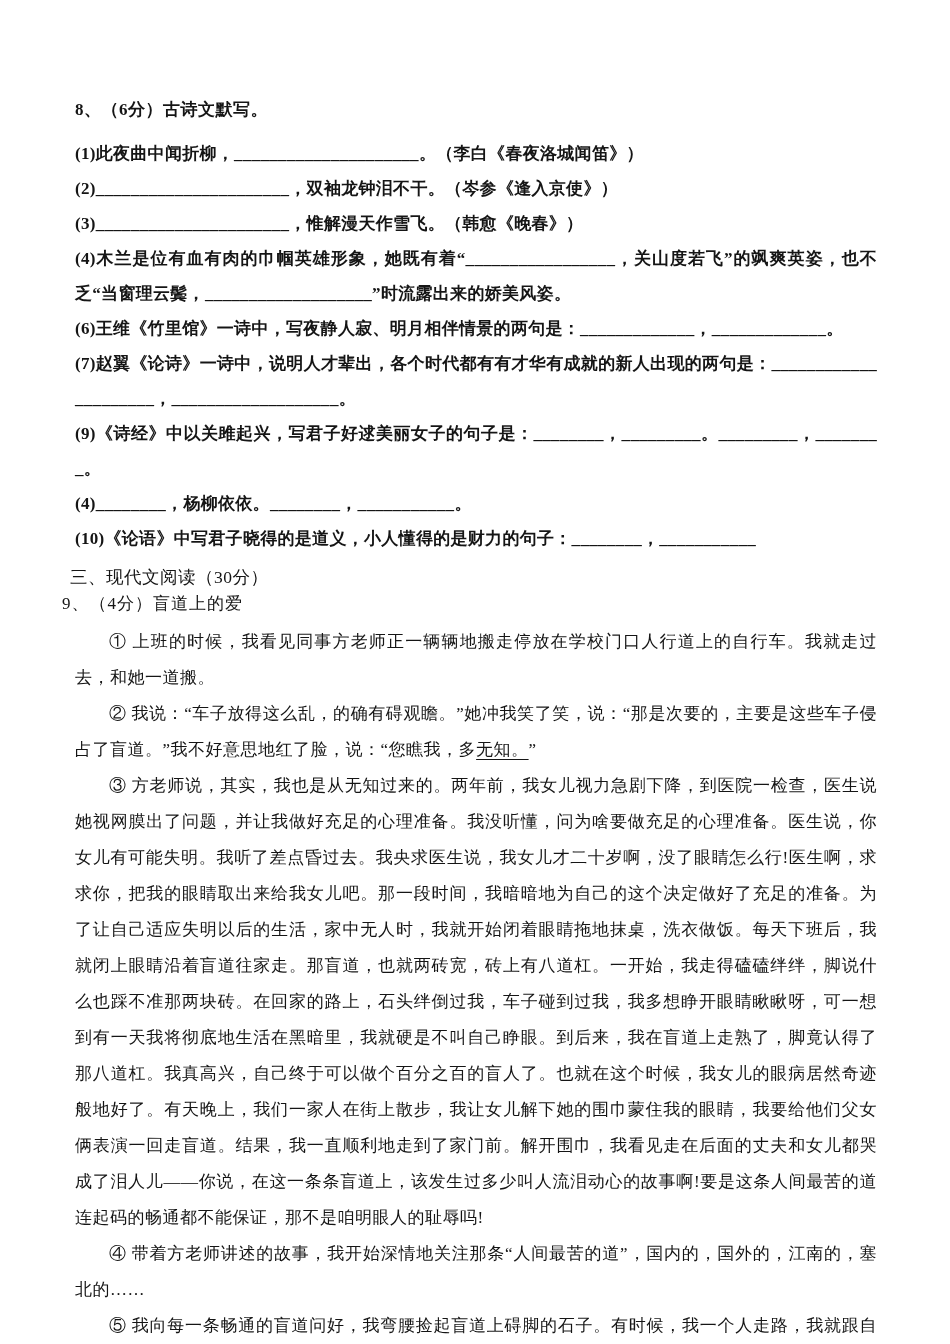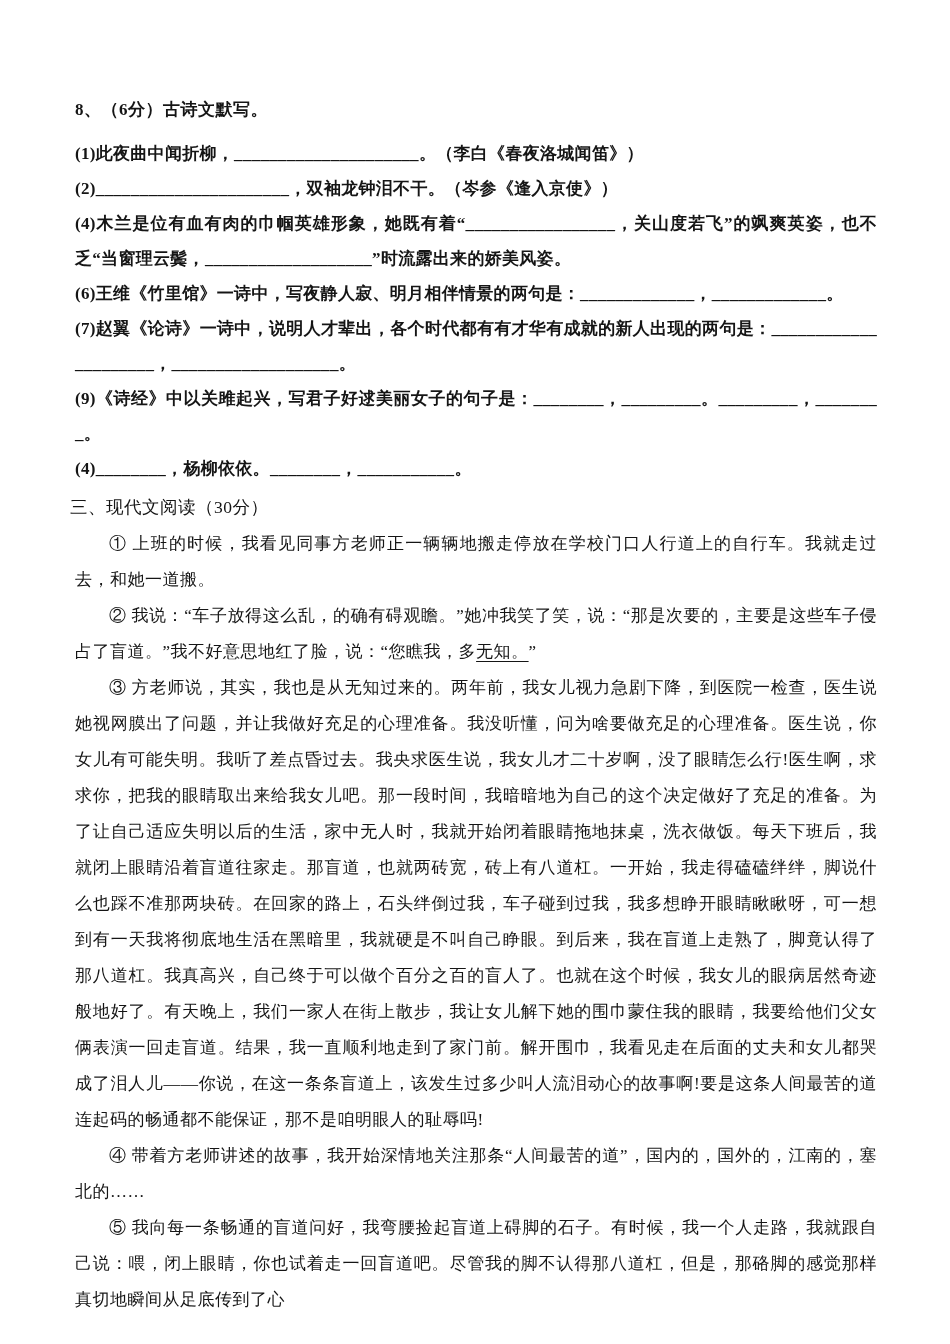--- a/index.html
+++ b/index.html
@@ -71,29 +71,32 @@
 </head>
 <body>
 
 <div class="page">
 
   <div class="q8-header">8、（6分）古诗文默写。</div>
 
   <div>
     <div class="q8-item">(1)此夜曲中闻折柳，_____________________。（李白《春夜洛城闻笛》）</div>
     <div class="q8-item">(2)______________________，双袖龙钟泪不干。（岑参《逢入京使》）</div>
+    <div class="q8-item">(3)______________________，惟解漫天作雪飞。（韩愈《晚春》）</div>
     <div class="q8-item">(4)木兰是位有血有肉的巾帼英雄形象，她既有着“_________________，关山度若飞”的飒爽英姿，也不乏“当窗理云鬓，___________________”时流露出来的娇美风姿。</div>
     <div class="q8-item">(6)王维《竹里馆》一诗中，写夜静人寂、明月相伴情景的两句是：_____________，_____________。</div>
     <div class="q8-item">(7)赵翼《论诗》一诗中，说明人才辈出，各个时代都有有才华有成就的新人出现的两句是：_____________________，___________________。</div>
     <div class="q8-item">(9)《诗经》中以关雎起兴，写君子好逑美丽女子的句子是：________，_________。_________，________。</div>
     <div class="q8-item">(4)________，杨柳依依。________，___________。</div>
+    <div class="q8-item">(10)《论语》中写君子晓得的是道义，小人懂得的是财力的句子：________，___________</div>
   </div>
 
   <div class="sec3-header">三、现代文阅读（30分）</div>
 
+  <div class="q9-header">9、（4分）盲道上的爱</div>
 
   <div class="passage">
     <p>① 上班的时候，我看见同事方老师正一辆辆地搬走停放在学校门口人行道上的自行车。我就走过去，和她一道搬。</p>
     <p><span>② 我说：“车子放得这么乱，的确有碍观瞻。”她冲我笑了笑，说：“那是次要的，主要是这些车子侵占了盲道。”我不好意思地红了脸，说：“您瞧我，多</span><span class="underlined-term">无知。</span><span>”</span></p>
     <p>③ 方老师说，其实，我也是从无知过来的。两年前，我女儿视力急剧下降，到医院一检查，医生说她视网膜出了问题，并让我做好充足的心理准备。我没听懂，问为啥要做充足的心理准备。医生说，你女儿有可能失明。我听了差点昏过去。我央求医生说，我女儿才二十岁啊，没了眼睛怎么行!医生啊，求求你，把我的眼睛取出来给我女儿吧。那一段时间，我暗暗地为自己的这个决定做好了充足的准备。为了让自己适应失明以后的生活，家中无人时，我就开始闭着眼睛拖地抹桌，洗衣做饭。每天下班后，我就闭上眼睛沿着盲道往家走。那盲道，也就两砖宽，砖上有八道杠。一开始，我走得磕磕绊绊，脚说什么也踩不准那两块砖。在回家的路上，石头绊倒过我，车子碰到过我，我多想睁开眼睛瞅瞅呀，可一想到有一天我将彻底地生活在黑暗里，我就硬是不叫自己睁眼。到后来，我在盲道上走熟了，脚竟认得了那八道杠。我真高兴，自己终于可以做个百分之百的盲人了。也就在这个时候，我女儿的眼病居然奇迹般地好了。有天晚上，我们一家人在街上散步，我让女儿解下她的围巾蒙住我的眼睛，我要给他们父女俩表演一回走盲道。结果，我一直顺利地走到了家门前。解开围巾，我看见走在后面的丈夫和女儿都哭成了泪人儿——你说，在这一条条盲道上，该发生过多少叫人流泪动心的故事啊!要是这条人间最苦的道连起码的畅通都不能保证，那不是咱明眼人的耻辱吗!</p>
     <p>④ 带着方老师讲述的故事，我开始深情地关注那条“人间最苦的道”，国内的，国外的，江南的，塞北的……</p>
     <p>⑤ 我向每一条畅通的盲道问好，我弯腰捡起盲道上碍脚的石子。有时候，我一个人走路，我就跟自己说：喂，闭上眼睛，你也试着走一回盲道吧。尽管我的脚不认得那八道杠，但是，那硌脚的感觉那样真切地瞬间从足底传到了心</p>
   </div>
 
 </div>

